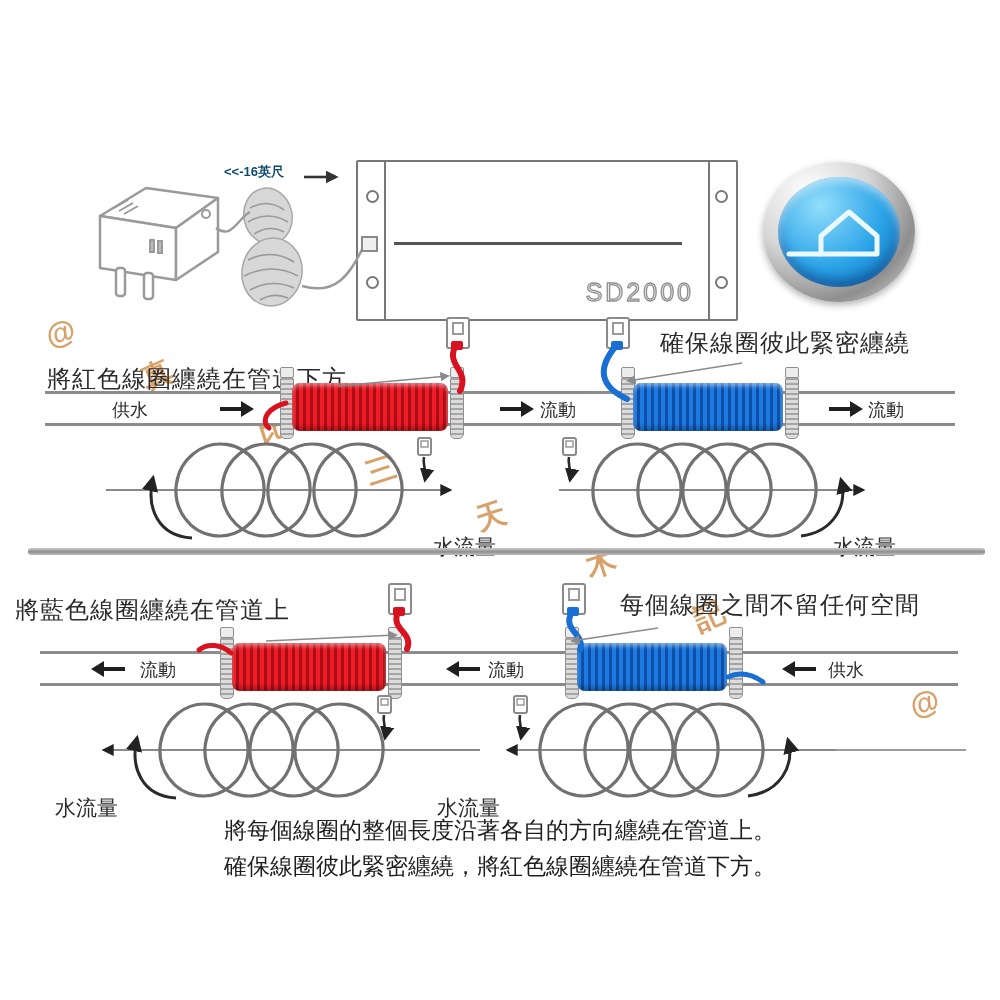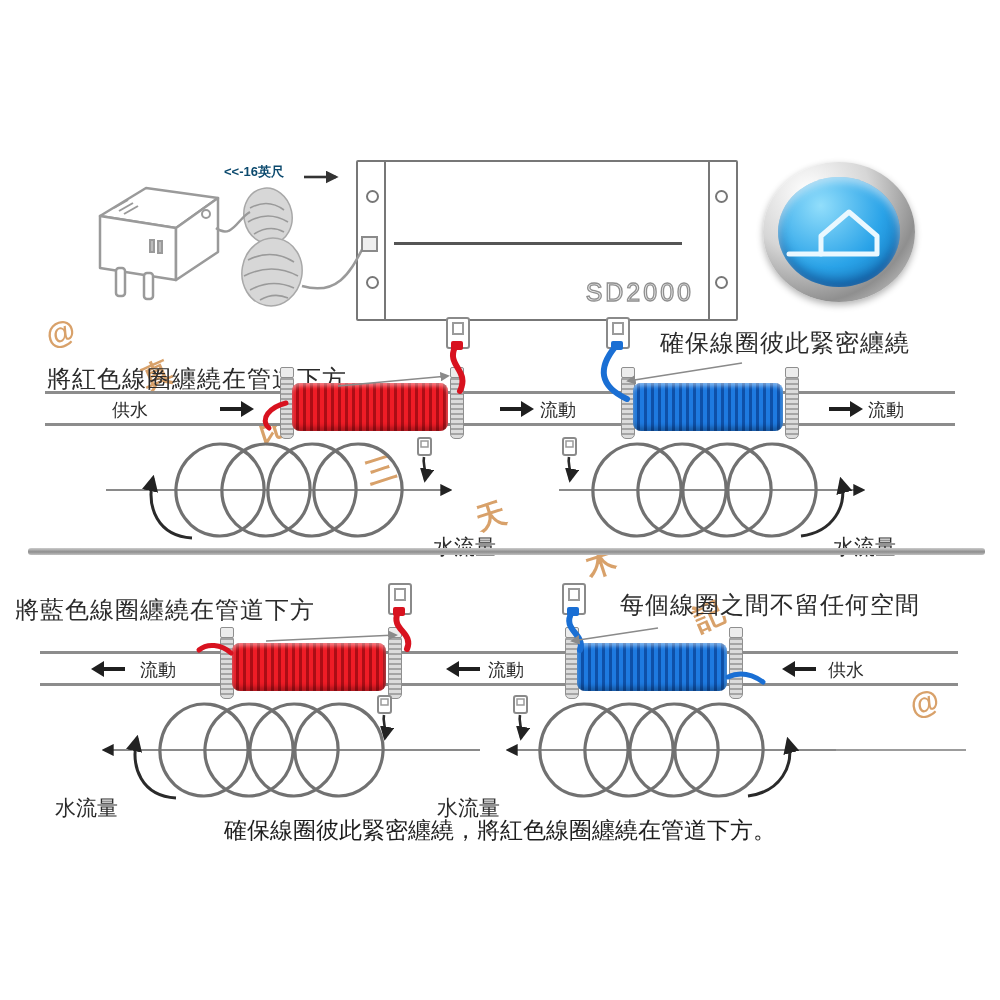--- a/index.html
+++ b/index.html
@@ -188,21 +188,21 @@
   </g>
   <path d="M248,100 C280,96 295,70 288,44" fill="none" stroke="#2a2a2a" stroke-width="3" marker-end="url(#m2)"></path>
   <rect x="10" y="2" width="13" height="17" rx="2" fill="#fff" stroke="#8a8a8a" stroke-width="2"></rect>
   <rect x="13" y="5" width="7" height="6" fill="none" stroke="#9a9a9a" stroke-width="1.5"></rect>
   <path d="M16,21 C14,29 19,33 17,44" fill="none" stroke="#2a2a2a" stroke-width="2.6" marker-end="url(#m2)"></path>
 </svg>
 <div class="cjk lbl-flow" style="left:833px;top:496px;">水流量</div>
 
 <div class="divider"></div>
 
-<div class="cjk lbl-big" style="left:15px;top:594px;">將藍色線圈纏繞在管道下方</div>
+<div class="cjk lbl-big" style="left:15px;top:594px;">將藍色線圈纏繞在管道上</div>
 <div class="cjk lbl-big" style="left:620px;top:589px;">每個線圈之間不留任何空間</div>
 
 <div class="plug" style="left:388px;top:583px;--tip:#d8121f;"></div>
 <div class="plug" style="left:562px;top:583px;--tip:#1a6fd4;"></div>
 
 <div class="pipe" style="left:40px;top:651px;width:918px;"></div>
 <div class="fa left" style="left:91px;top:661px;">
     <i></i>
     <b></b>
   </div>
@@ -259,20 +259,21 @@
     <ellipse cx="223" cy="54" rx="44" ry="46" transform="rotate(8 223 54)"></ellipse>
   </g>
   <path d="M252,100 C284,96 299,70 292,44" fill="none" stroke="#2a2a2a" stroke-width="3" marker-end="url(#m4)"></path>
   <rect x="18" y="0" width="13" height="17" rx="2" fill="#fff" stroke="#8a8a8a" stroke-width="2"></rect>
   <rect x="21" y="3" width="7" height="6" fill="none" stroke="#9a9a9a" stroke-width="1.5"></rect>
   <path d="M24,19 C22,27 27,31 25,42" fill="none" stroke="#2a2a2a" stroke-width="2.6" marker-end="url(#m4)"></path>
 </svg>
 <div class="cjk lbl-flow" style="left:437px;top:757px;">水流量</div>
 
 <div class="footer">
+  <div>將每個線圈的整個長度沿著各自的方向纏繞在管道上。</div>
   <div>確保線圈彼此緊密纏繞，將紅色線圈纏繞在管道下方。</div>
 </div>
 
 <svg style="left:0;top:0;pointer-events:none;" width="1000" height="1000" viewBox="0 0 1000 1000">
   <defs>
     <marker id="mg" viewBox="0 0 10 10" refX="8" refY="5" markerWidth="6" markerHeight="6" orient="auto">
         <path d="M0,0 L10,5 L0,10 z" fill="#8a8a8a"></path>
       </marker>
     <marker id="mb" viewBox="0 0 10 10" refX="8" refY="5" markerWidth="5" markerHeight="5" orient="auto">
         <path d="M0,0 L10,5 L0,10 z" fill="#333"></path>

